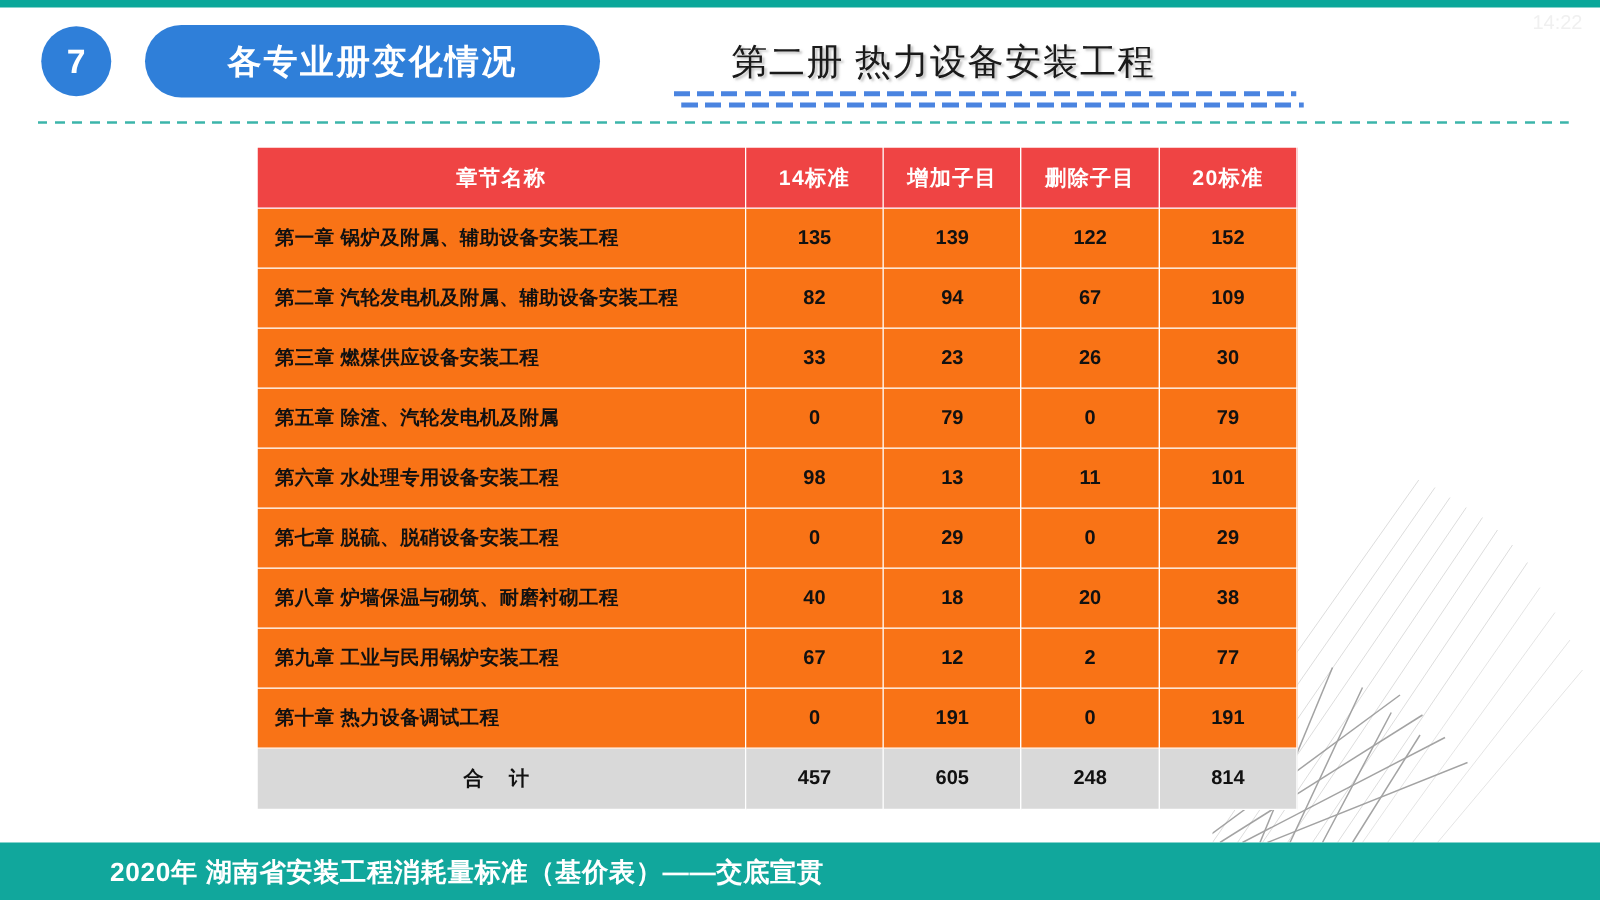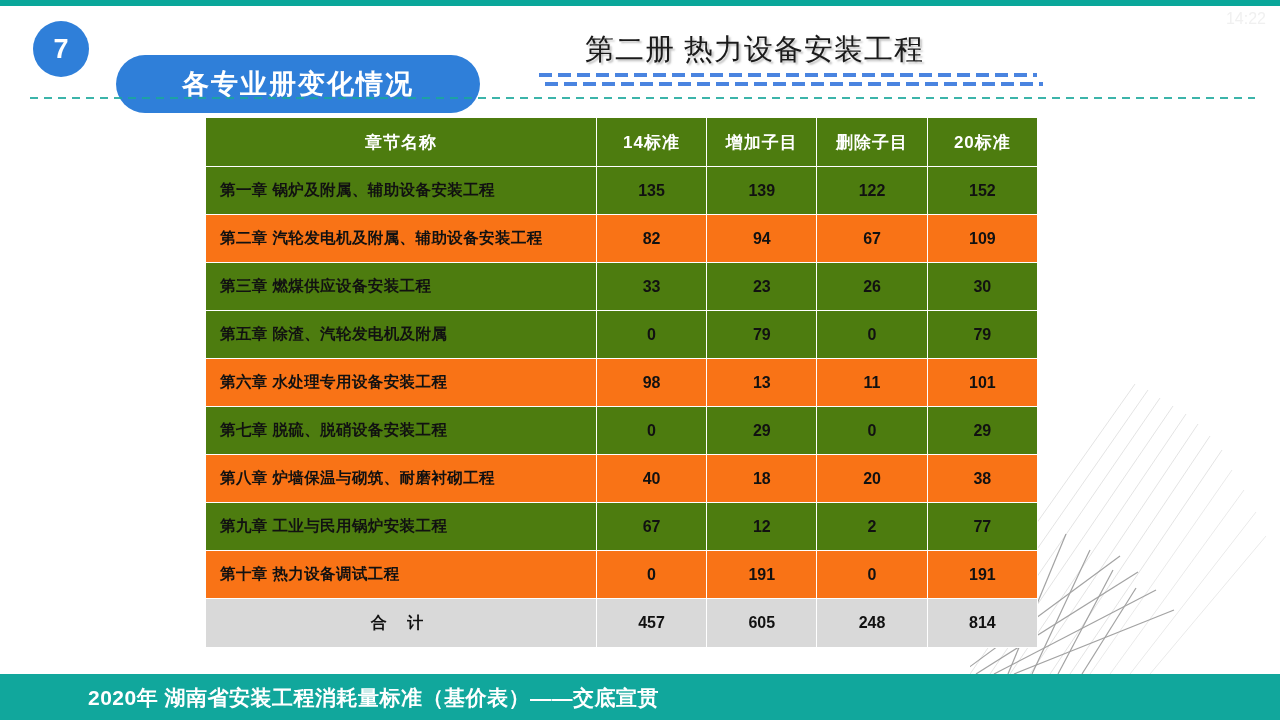--- a/index.html
+++ b/index.html
@@ -21,21 +21,21 @@
   
   .badge{
     position:absolute;left:33px;top:21px;width:56px;height:56px;border-radius:50%;
     background:#2f7fd9;color:#fff;font-size:27px;font-weight:bold;
     display:flex;align-items:center;justify-content:center;
   }
   .pill{
     position:absolute;left:116px;top:20px;width:364px;height:58px;border-radius:29px;
     background:#2f7fd9;color:#fff;
     display:flex;align-items:center;justify-content:center;
-    font-size:27px;font-weight:bold;letter-spacing:2px;margin-top:35px;
+    font-size:27px;font-weight:bold;letter-spacing:2px;
   }
   .right-title{
     position:absolute;left:585px;top:30px;
     font-size:29px;font-weight:normal;color:#1a1a1a;letter-spacing:1px;
     text-shadow:2px 2px 2px rgba(140,140,140,.55);
     white-space:nowrap;
   }
   .dash-a{
     position:absolute;left:539px;top:73px;width:498px;height:4px;
     background:repeating-linear-gradient(to right,#4a84e0 0 13px,transparent 13px 19px);
@@ -55,29 +55,29 @@
   }
 
   
   .watermark{position:absolute;right:0;bottom:46px;width:310px;height:300px;opacity:.55;pointer-events:none;}
 
   
   .tbl-wrap{position:absolute;left:205px;top:117px;width:833px;}
   table{border-collapse:collapse;width:833px;table-layout:fixed;}
   th,td{border:1px solid #ffffff;}
   thead th{
-    background:#4d7c0f;color:#ffffff;
+    background:#ef4444;color:#ffffff;
     font-size:17px;font-weight:bold;height:46px;text-align:center;letter-spacing:1px;
   }
   col.cname{width:390px;}
   col.cnum{width:110px;}
   tbody td{height:45px;font-size:15.5px;font-weight:bold;color:#111111;}
   td.name{text-align:left;padding-left:14px;letter-spacing:.4px;}
   td.num{text-align:center;font-size:16px;}
-  tr.odd td{background:#4d7c0f;}
+  tr.odd td{background:#f97316;}
   tr.even td{background:#f97316;}
   tr.total td{background:#d9d9d9;height:46px;}
   td.total-label{text-align:center;font-size:16px;letter-spacing:8px;}
 </style>
 </head>
 <body>
 
 <div class="top-strip"></div>
 
 <div class="clock">14:22</div>

